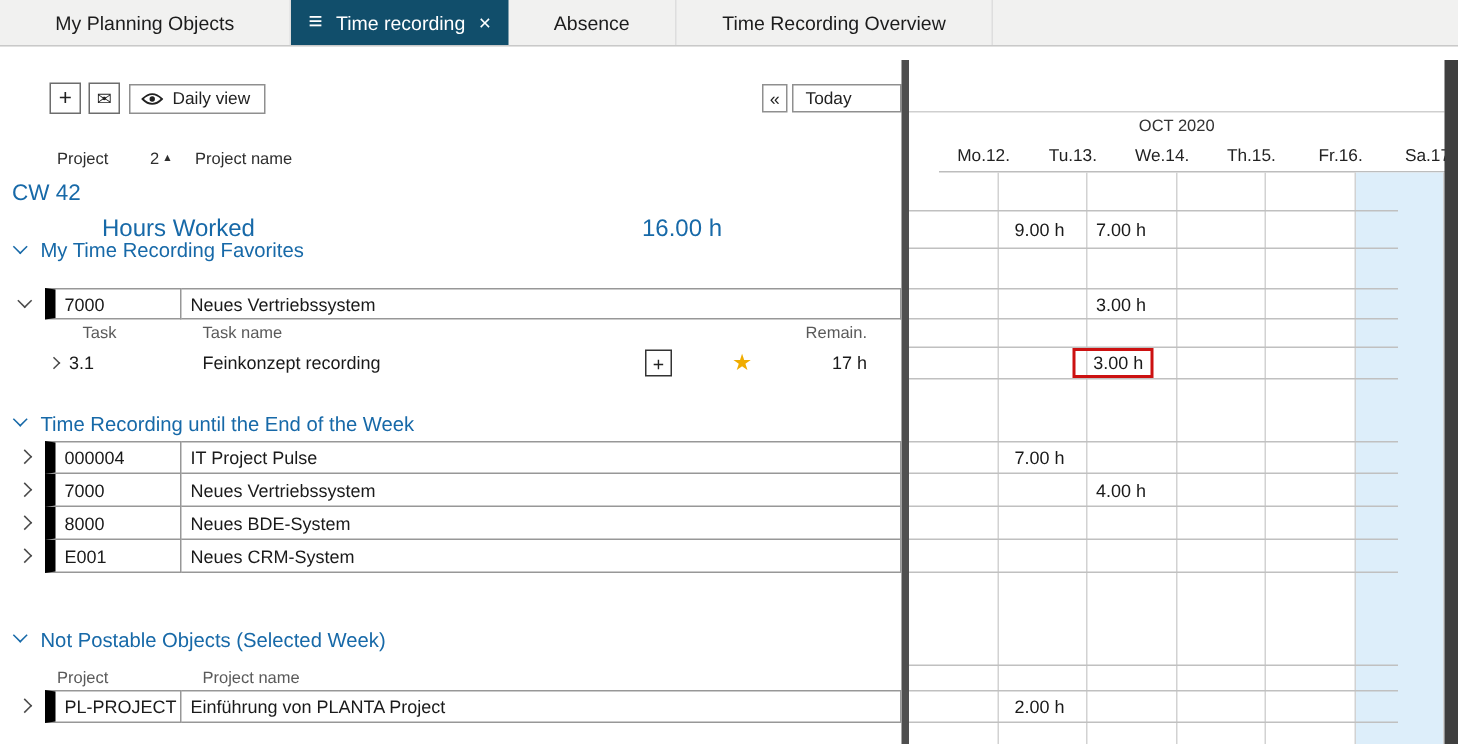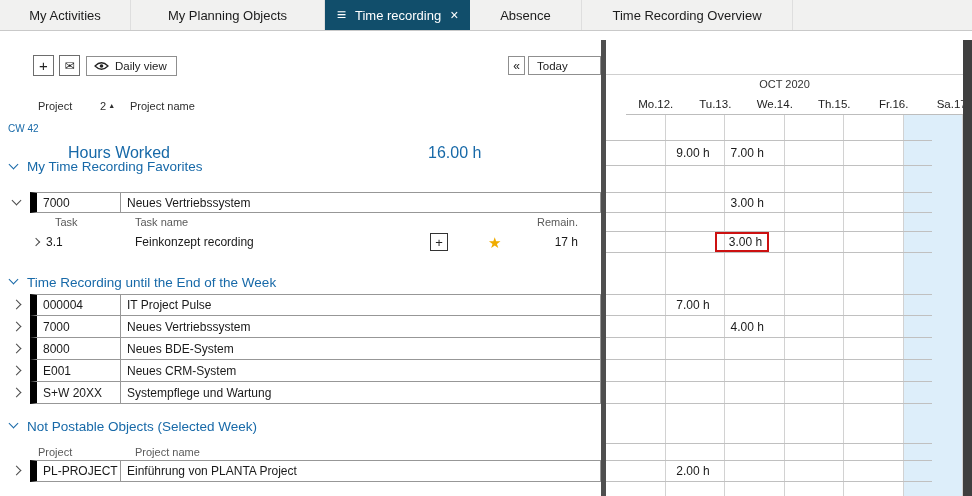--- a/index.html
+++ b/index.html
@@ -38,21 +38,21 @@
 .colstrip.we{background:var(--weekend-fill,#ddeefa)}
 
 #divider{position:absolute;left:601px;top:40px;width:5px;height:456px;background:#4f4f4f}
 #rstrip{position:absolute;left:963px;top:40px;width:9px;height:456px;background:#3f3f3f}
 
 
 .row{position:absolute;left:0;width:972px}
 .lbl{position:absolute;top:0;bottom:0;display:flex;align-items:center;font-size:12px;color:#1a1a1a;white-space:nowrap}
 .rt{position:absolute;top:0;bottom:0;display:flex;align-items:center;justify-content:flex-end;font-size:12px;color:#1a1a1a}
 .sub{font-size:11px;color:#5a5a5a}
-.week-lbl{font-size:10px;color:var(--accent-blue,#1769a8)}
+.week-lbl{font-size:15px;color:var(--accent-blue,#1769a8)}
 .hours-lbl,.hours-total{font-size:16px;color:var(--accent-blue,#1769a8)}
 .sec-title{font-size:13.5px;color:var(--accent-blue,#1769a8)}
 
 .pid,.pname{position:absolute;top:0;bottom:0;display:flex;align-items:center;font-size:12px;color:#1a1a1a;border-bottom:1px solid #979797;padding-left:6px;white-space:nowrap}
 .pid{left:30px;width:91px;border-left:7px solid #000000;border-right:1px solid #979797}
 .pname{left:121px;width:480px;border-right:1px solid #979797}
 .row.bt .pid,.row.bt .pname{border-top:1px solid #979797}
 
 .cal{position:absolute;left:606px;top:0;bottom:0;width:326px;display:flex}
 .row.bt .cal{border-top:1px solid #c0c0c0}
@@ -69,23 +69,20 @@
 
 .plusbox{position:absolute;left:430px;top:50%;transform:translateY(-50%);width:18px;height:18px;border:1.5px solid #333;display:flex;align-items:center;justify-content:center;font-size:13px;color:#222;cursor:pointer}
 .star{position:absolute;left:488px;top:50%;transform:translateY(-50%);font-size:15px;color:var(--star-yellow,#f0ac00);cursor:pointer;line-height:1}
 </style>
 </head>
 <body>
 
 <div id="app">
 
   <div id="tabbar">
-    <div class="tab" style="width:131px">
-      <span>My Activities</span>
-    </div>
     <div class="tab" style="width:194px">
       <span>My Planning Objects</span>
     </div>
     <div class="tab active" style="width:145px">
       <span class="micon">≡</span>
       <span>Time recording</span>
       <span class="xicon">×</span>
     </div>
     <div class="tab" style="width:112px">
       <span>Absence</span>
@@ -254,33 +251,20 @@
     <div class="pname">Neues CRM-System</div>
     <div class="cal">
         <div class="cc"></div>
         <div class="cc"></div>
         <div class="cc"></div>
         <div class="cc"></div>
         <div class="cc"></div>
         <div class="cc"></div>
       </div>
   </div>
-  <div class="row lined" style="top:382px;height:22px">
-    <span class="chev r" style="left:13px"></span>
-    <div class="pid">S+W 20XX</div>
-    <div class="pname">Systempflege und Wartung</div>
-    <div class="cal">
-        <div class="cc"></div>
-        <div class="cc"></div>
-        <div class="cc"></div>
-        <div class="cc"></div>
-        <div class="cc"></div>
-        <div class="cc"></div>
-      </div>
-  </div>
 
   <div class="row" style="top:415px;height:22px">
     <span class="chev d blue" style="left:10px"></span>
     <span class="lbl sec-title" style="left:27px">Not Postable Objects (Selected Week)</span>
   </div>
 
   <div class="row bt" style="top:443px;height:17px">
     <span class="lbl sub" style="left:38px">Project</span>
     <span class="lbl sub" style="left:135px">Project name</span>
     <div class="cal"></div>

